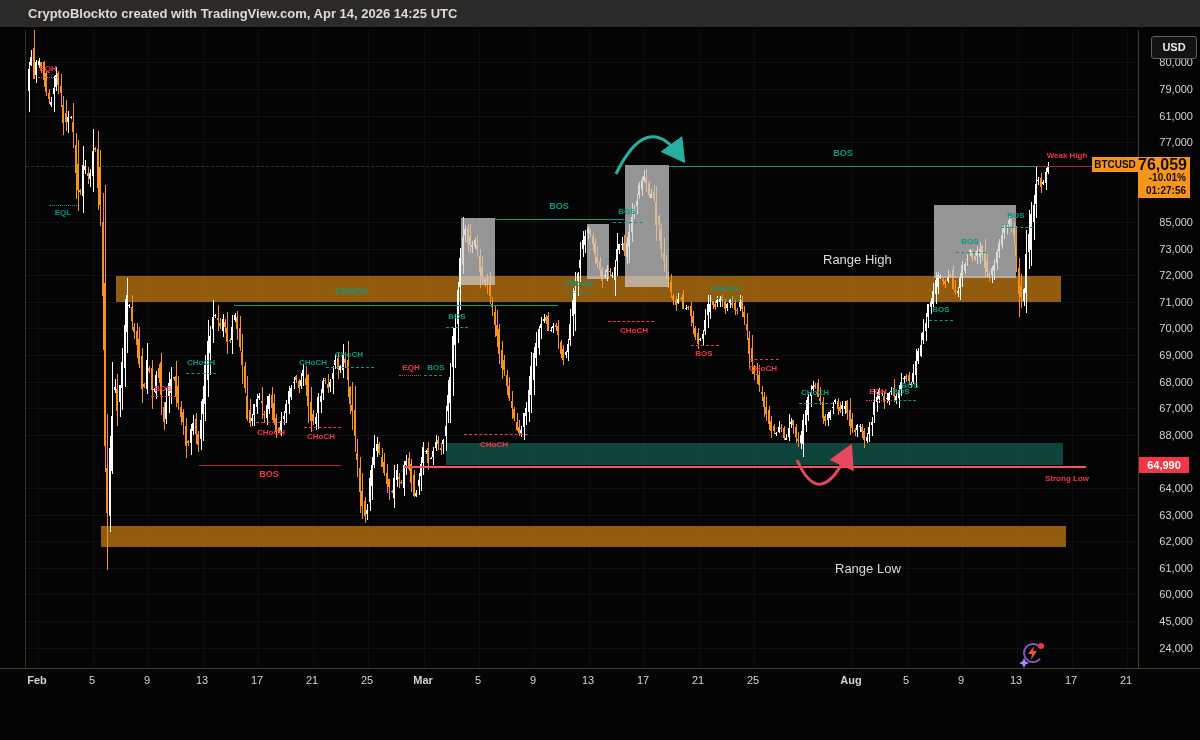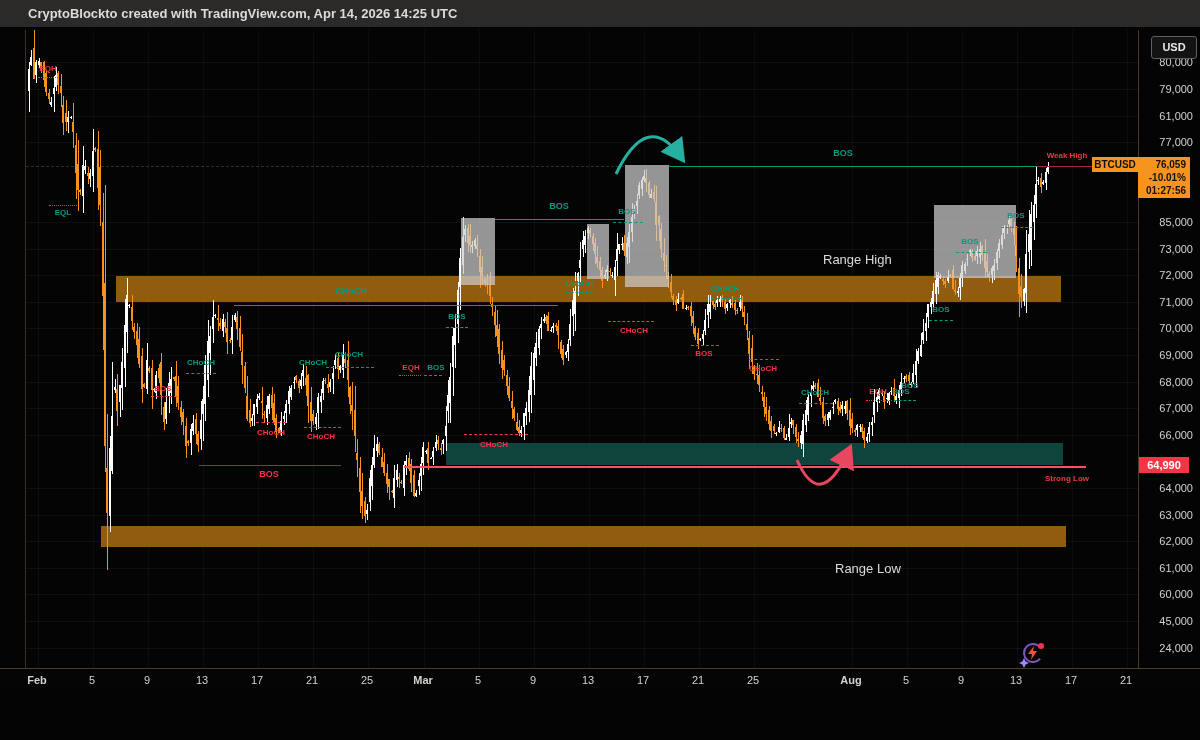--- a/index.html
+++ b/index.html
@@ -20,21 +20,21 @@
   #usd-button{left:1151px;top:36px;width:44px;height:21px;border:1px solid #5f5f5f;border-radius:3px;
      color:#e9e9e9;font-size:11px;font-weight:bold;text-align:center;line-height:21px;z-index:45;background:#131313;}
   #footer{left:0;top:690px;width:1200px;height:50px;background:#201e1e;border-top:1px solid #332b20;z-index:35;}
   #tv-logo{position:absolute;left:28px;top:12px;width:28px;height:22px;}
   #footer-brand{position:absolute;left:64px;top:11px;color:#f2f1ef;font-size:18px;font-weight:bold;letter-spacing:.2px;}
   
   #price-flag-tab{left:1092px;top:157px;width:46px;height:15px;background:var(--orange);color:#111;
      font-size:10px;font-weight:bold;text-align:center;line-height:15px;z-index:60;}
   #price-flag{left:1138px;top:157px;width:52px;height:41px;background:var(--orange);color:#111;
      z-index:60;font-weight:bold;text-align:right;padding:1px 4px 0 0;box-sizing:border-box;}
-  #price-flag .r1{font-size:10px;line-height:13px;text-align:right;}
+  #price-flag .r1{font-size:16px;line-height:13px;text-align:right;}
   #price-flag .r2,#price-flag .r3{font-size:10px;line-height:13px;}
   #level-flag{left:1139px;top:457px;width:50px;height:16px;background:var(--red);color:#fff;
      font-size:11px;font-weight:bold;text-align:center;line-height:16px;z-index:60;}
   .zone-note{position:absolute;color:#dcdcdc;font-size:13px;z-index:22;}
   .ann{position:absolute;font-weight:bold;z-index:24;white-space:nowrap;transform:translateX(-50%);}
   #arrow-layer{left:0;top:0;width:1200px;height:740px;z-index:26;pointer-events:none;}
   #spark-icon{left:1018px;top:638px;width:30px;height:30px;z-index:28;}
 </style>
 </head>
 <body>
@@ -997,21 +997,21 @@
       <div class="pxlab" style="position: absolute; top: 79.6px;">61,000</div>
       <div class="pxlab" style="position: absolute; top: 106.2px;">77,000</div>
       <div class="pxlab" style="position: absolute; top: 186px;">85,000</div>
       <div class="pxlab" style="position: absolute; top: 212.6px;">73,000</div>
       <div class="pxlab" style="position: absolute; top: 239.2px;">72,000</div>
       <div class="pxlab" style="position: absolute; top: 265.8px;">71,000</div>
       <div class="pxlab" style="position: absolute; top: 292.4px;">70,000</div>
       <div class="pxlab" style="position: absolute; top: 319px;">69,000</div>
       <div class="pxlab" style="position: absolute; top: 345.6px;">68,000</div>
       <div class="pxlab" style="position: absolute; top: 372.2px;">67,000</div>
-      <div class="pxlab" style="position: absolute; top: 398.8px;">66,000</div>
+      <div class="pxlab" style="position: absolute; top: 398.8px;">88,000</div>
       <div class="pxlab" style="position: absolute; top: 452px;">64,000</div>
       <div class="pxlab" style="position: absolute; top: 478.6px;">63,000</div>
       <div class="pxlab" style="position: absolute; top: 505.2px;">62,000</div>
       <div class="pxlab" style="position: absolute; top: 531.8px;">61,000</div>
       <div class="pxlab" style="position: absolute; top: 558.4px;">60,000</div>
       <div class="pxlab" style="position: absolute; top: 585px;">45,000</div>
       <div class="pxlab" style="position: absolute; top: 611.6px;">24,000</div>
     </div>
   <div id="time-axis" class="abs">
       <div class="txlab txmonth" style="position: absolute; left: 37px;">Feb</div>

